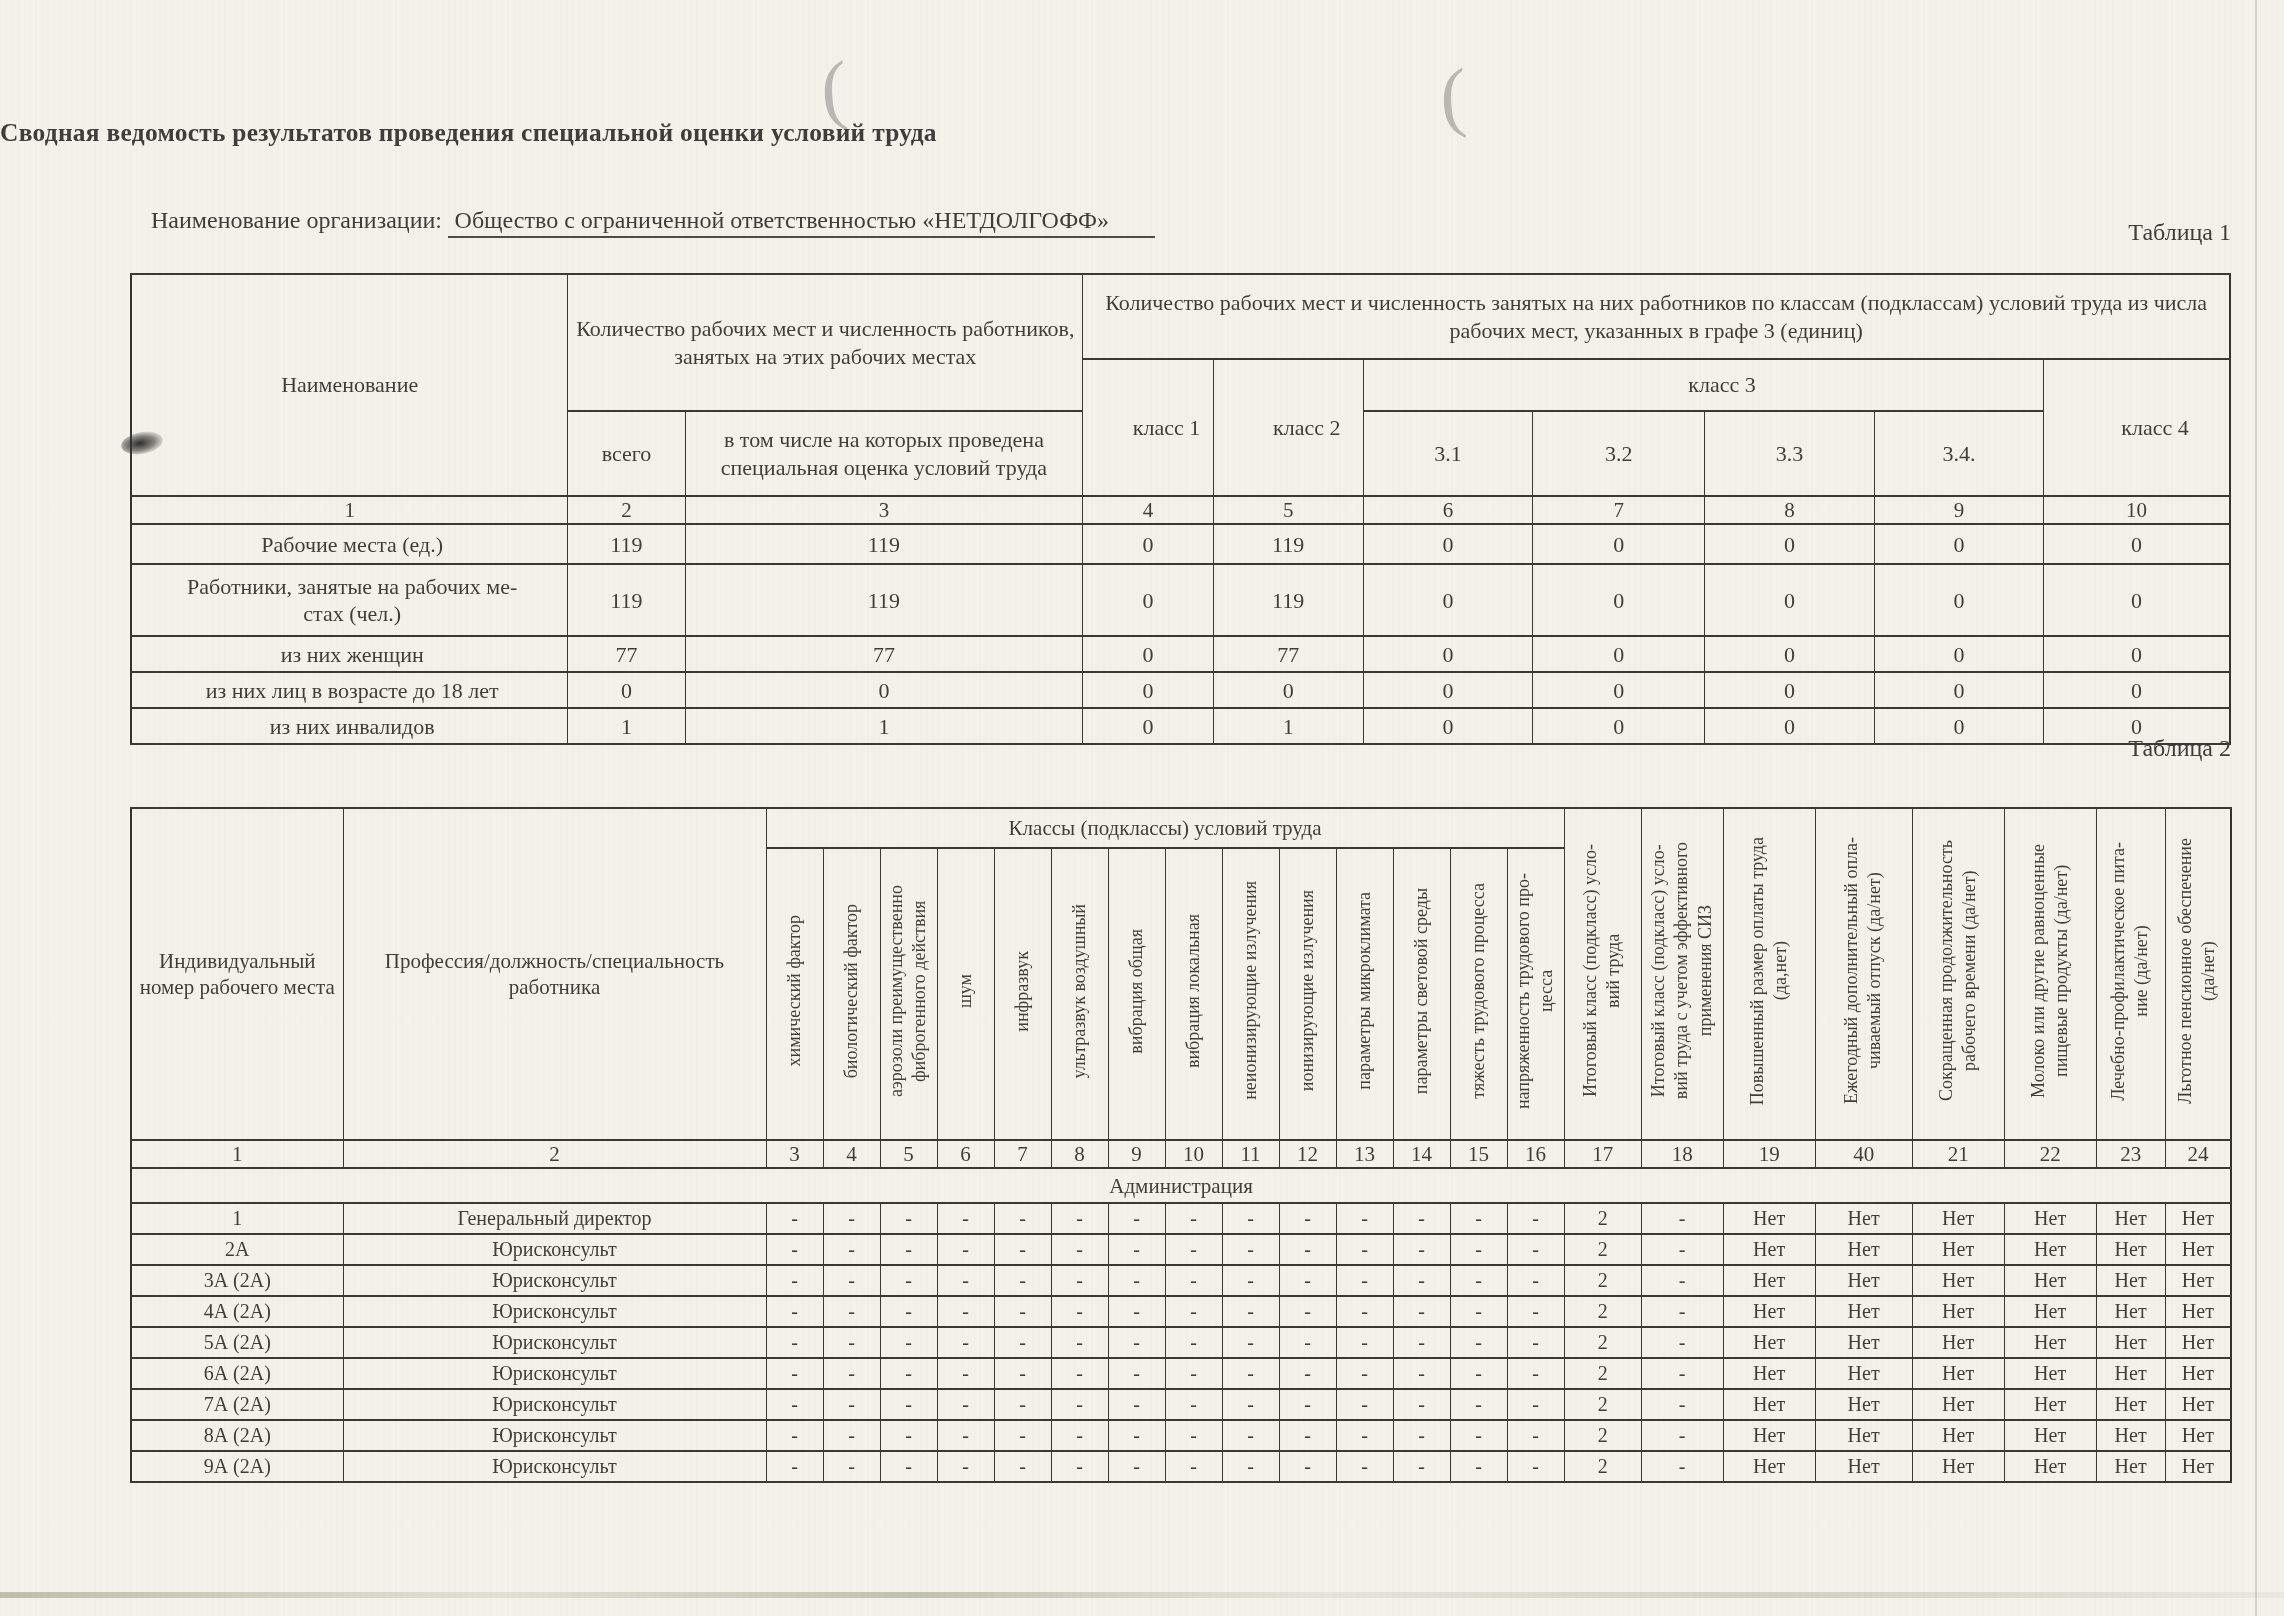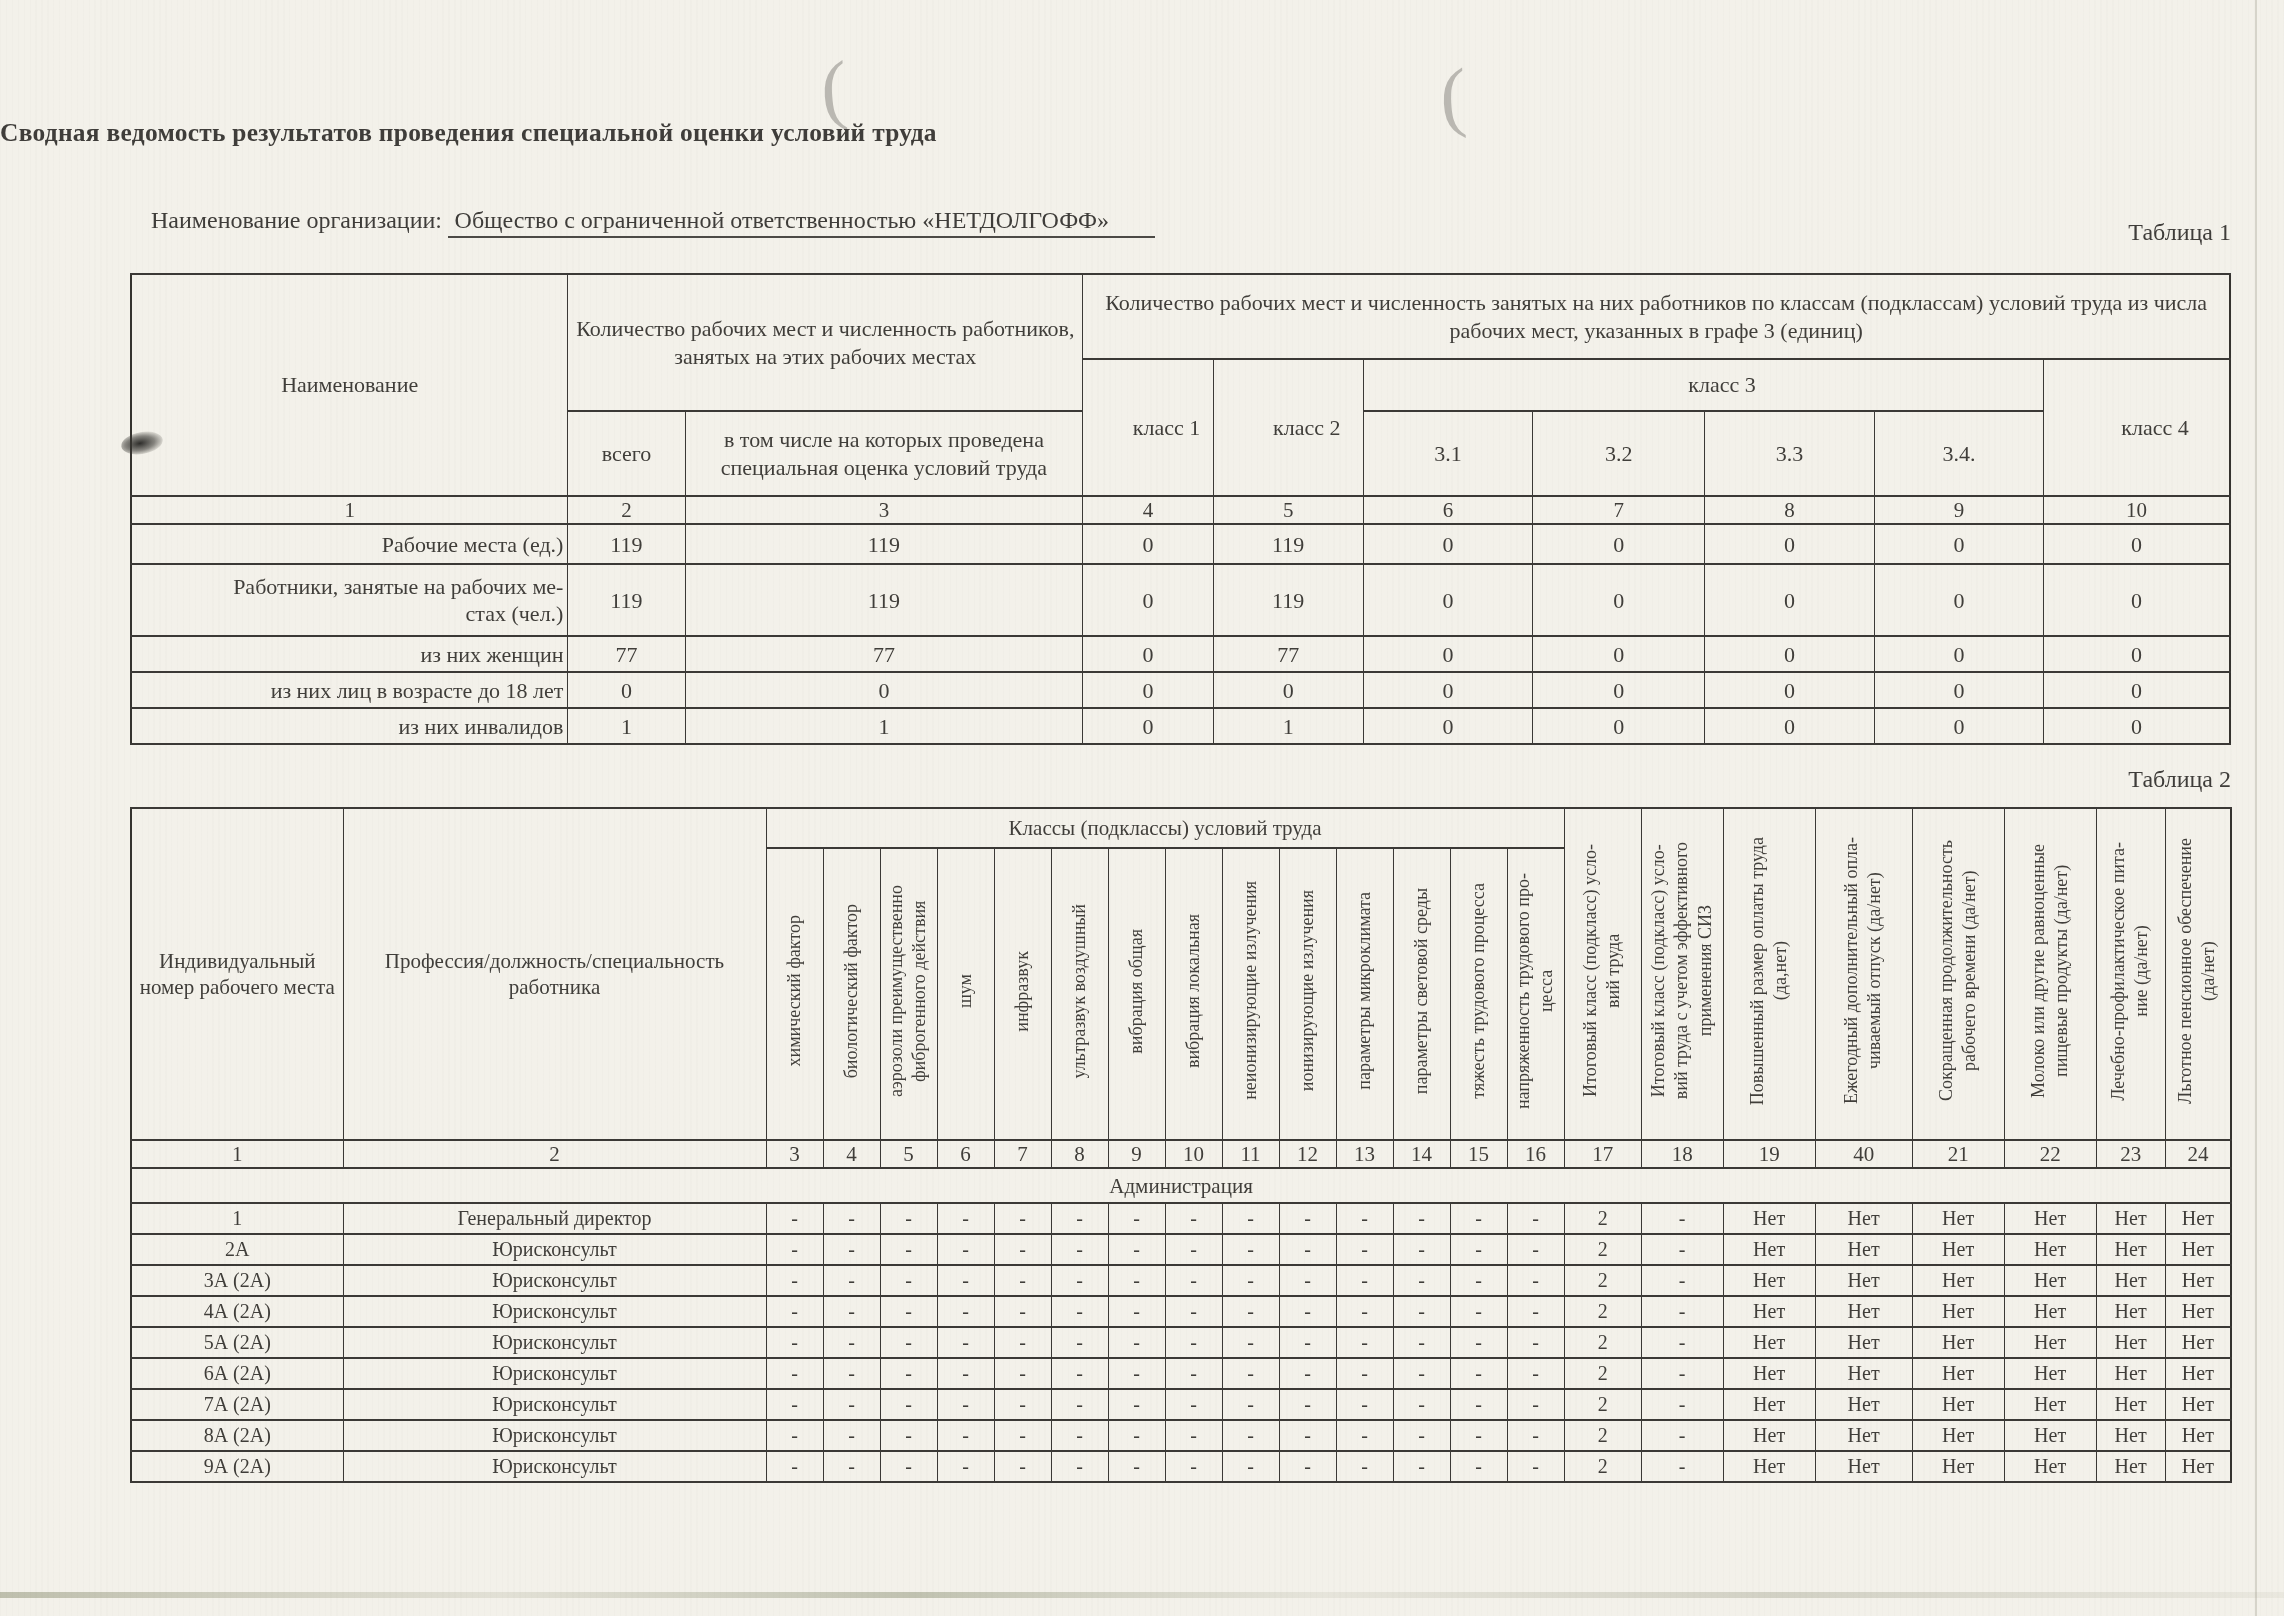--- a/index.html
+++ b/index.html
@@ -15,35 +15,35 @@
     background:repeating-linear-gradient(90deg, rgba(60,60,50,.015) 0 1.3px, transparent 1.3px 5.9px);
   }
   .page-title{
     position:absolute; top:118px; left:0; width:2284px;
     text-align:left; font-size:25.4px; font-weight:bold; letter-spacing:0.3px;
   }
   .org-line{ position:absolute; top:207px; left:151px; font-size:24px; white-space:nowrap; }
   .org-value{ border-bottom:2px solid #4c4a46; padding:0 46px 2.6px 6.5px; }
   .tbl-caption{ position:absolute; left:130px; width:2101px; text-align:right; font-size:24px; }
   .cap1{ top:219px; }
-  .cap2{ top:766px;font-family:Liberation Serif, serif; }
+  .cap2{ top:735px;font-family:Liberation Serif, serif; }
 
   table{ position:absolute; left:130px; border-collapse:collapse; table-layout:fixed;
          background:transparent; font-size:22px; color:#403e3a; }
   .t1{ top:273px; width:2101px; }
   .t2{ top:807px; width:2101px; font-size:21px; }
   td,th{
     border-left:1.3px solid #3b3936; border-right:1.3px solid #3b3936;
     border-top:2px solid #3b3936; border-bottom:2px solid #3b3936;
     font-weight:normal; text-align:center; vertical-align:middle;
     padding:1.3px 3.9px; white-space:pre-line; line-height:1.25;
   }
   table{ border:2px solid #35332f; }
   .t1 .num-row td, .t2 .num-row td{ height:27px; font-size:21px; padding:0 2.6px; }
-  .t1 .label-cell{ text-align:right; padding-left:9px; }
+  .t1 .label-cell{ text-align:center; padding-left:9px; }
   .t1 .hrow1 th{ height:85px; }
   .t1 .hrow2 th{ height:52px;padding-left:41px; }
   .t1 .hrow3 th{ height:85px; }
   .t1 .r-single td{ height:40px; }
   .t1 .r-double td{ height:72px; }
   .t1 .r-small td{ height:36px; }
   .t2 .band-row th{ height:40px; }
   .t2 .rot-row th{ height:292px; }
   .rot{
     display:inline-block; writing-mode:vertical-rl; transform:rotate(180deg);

